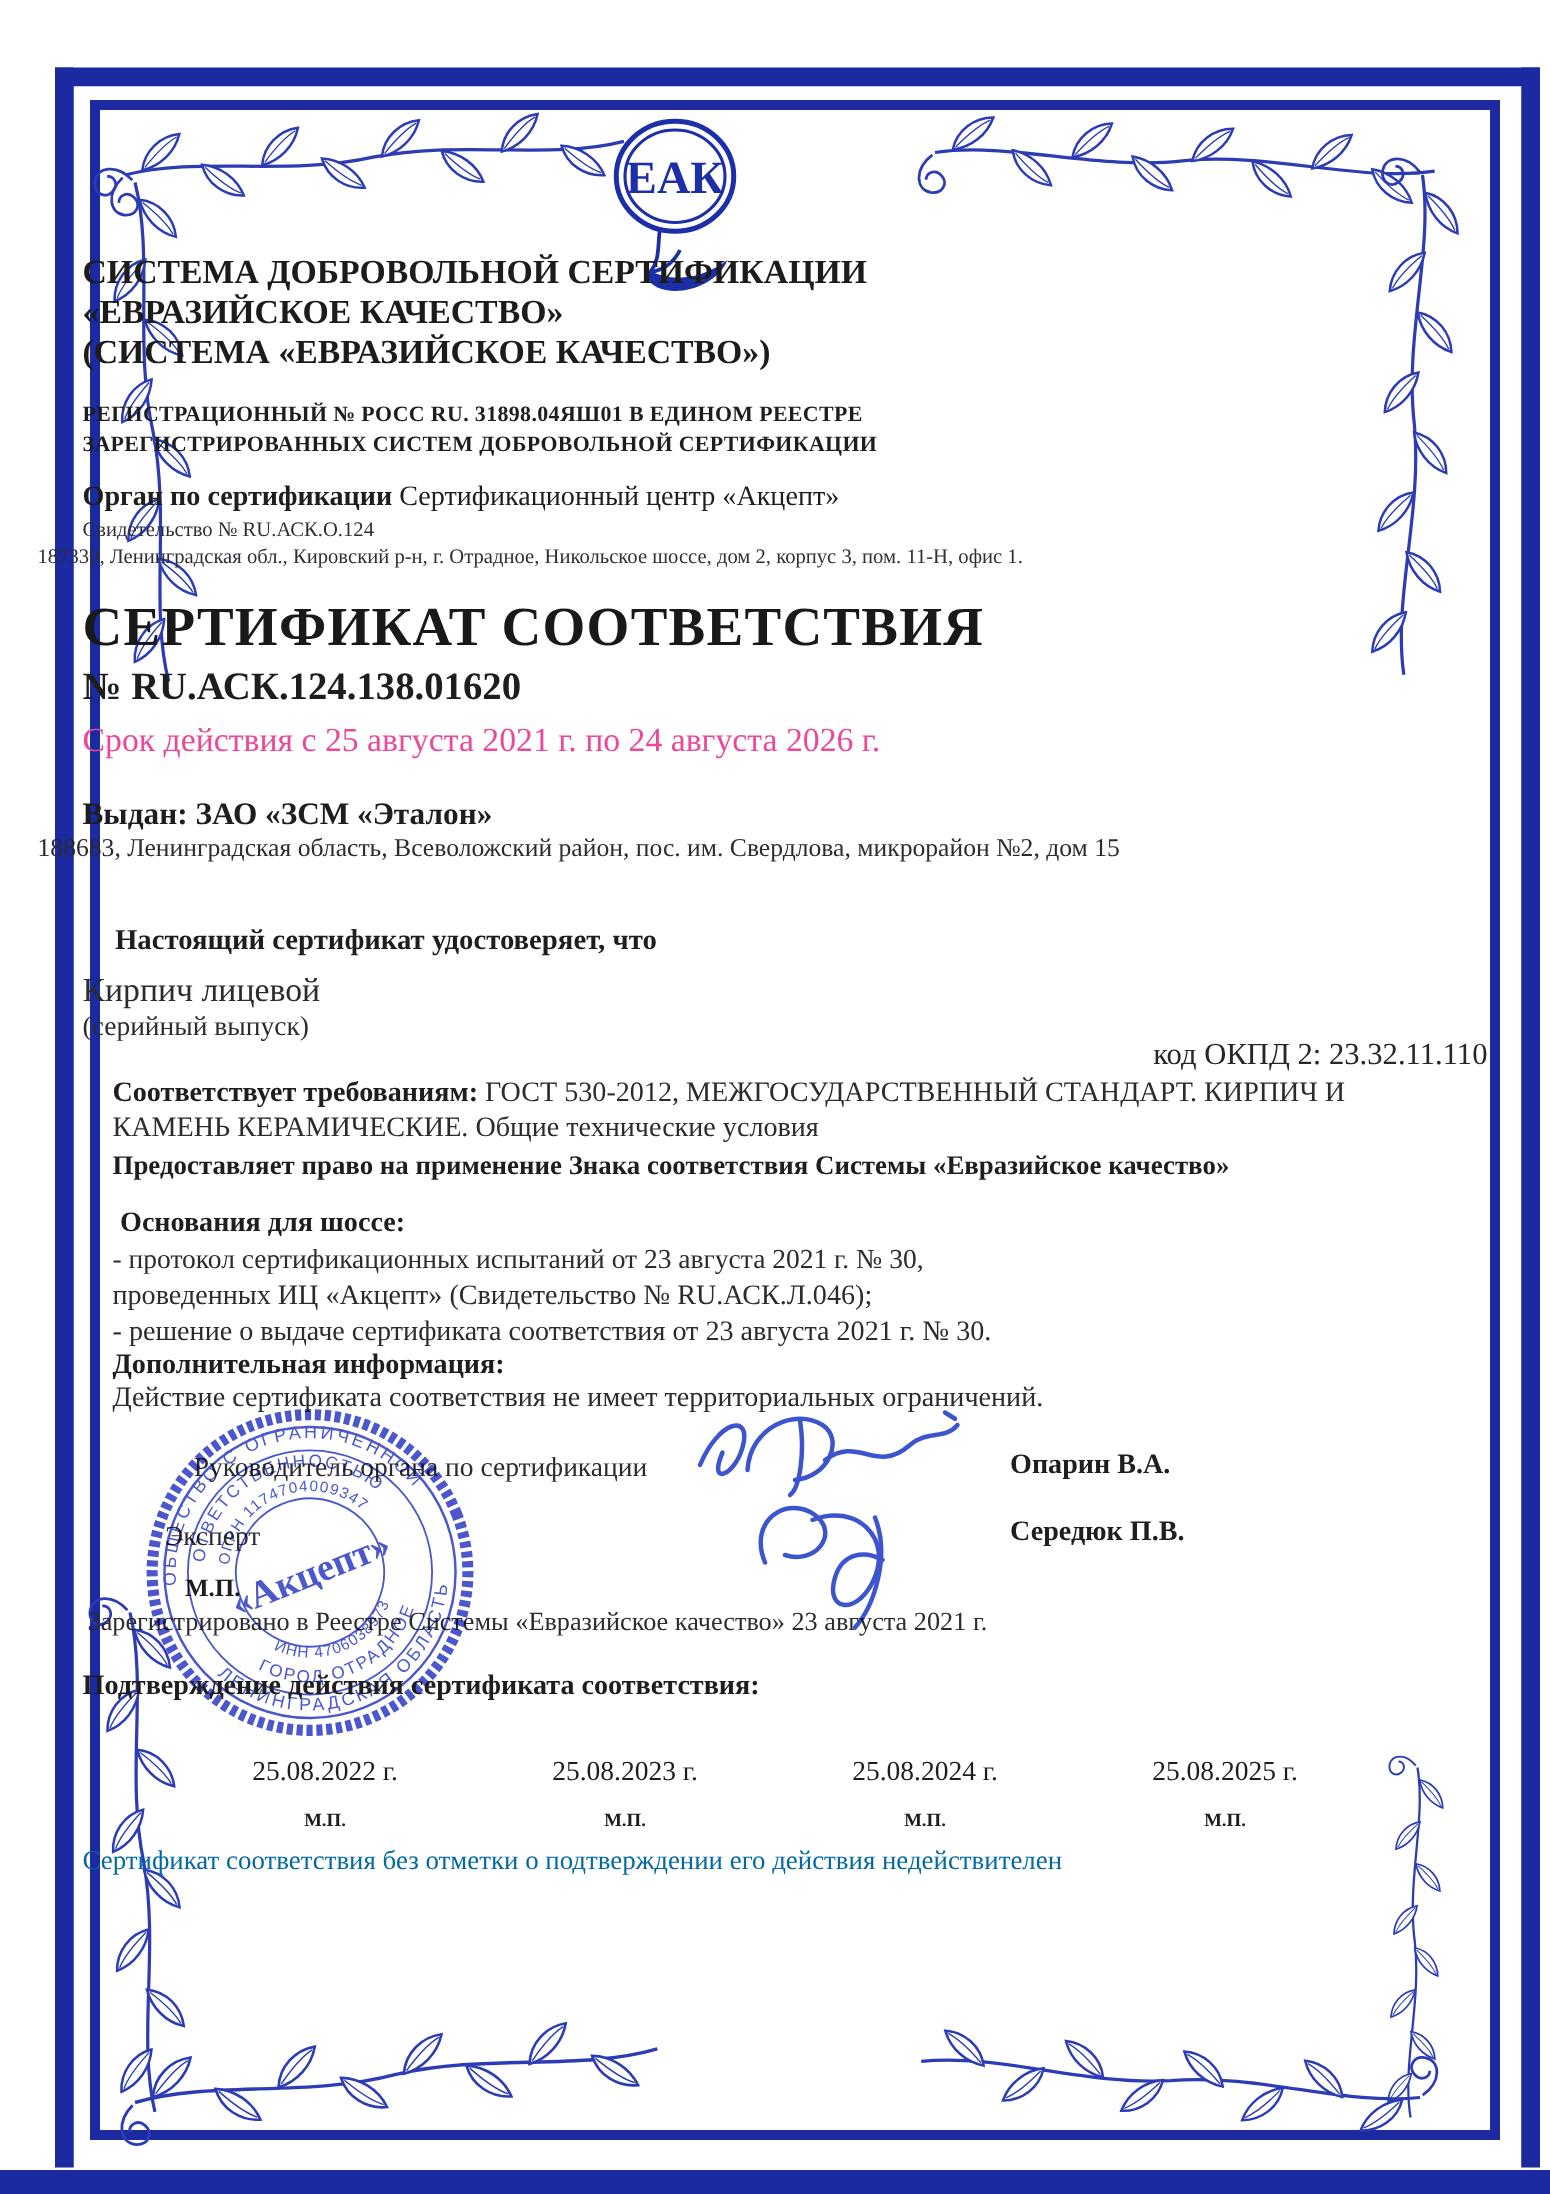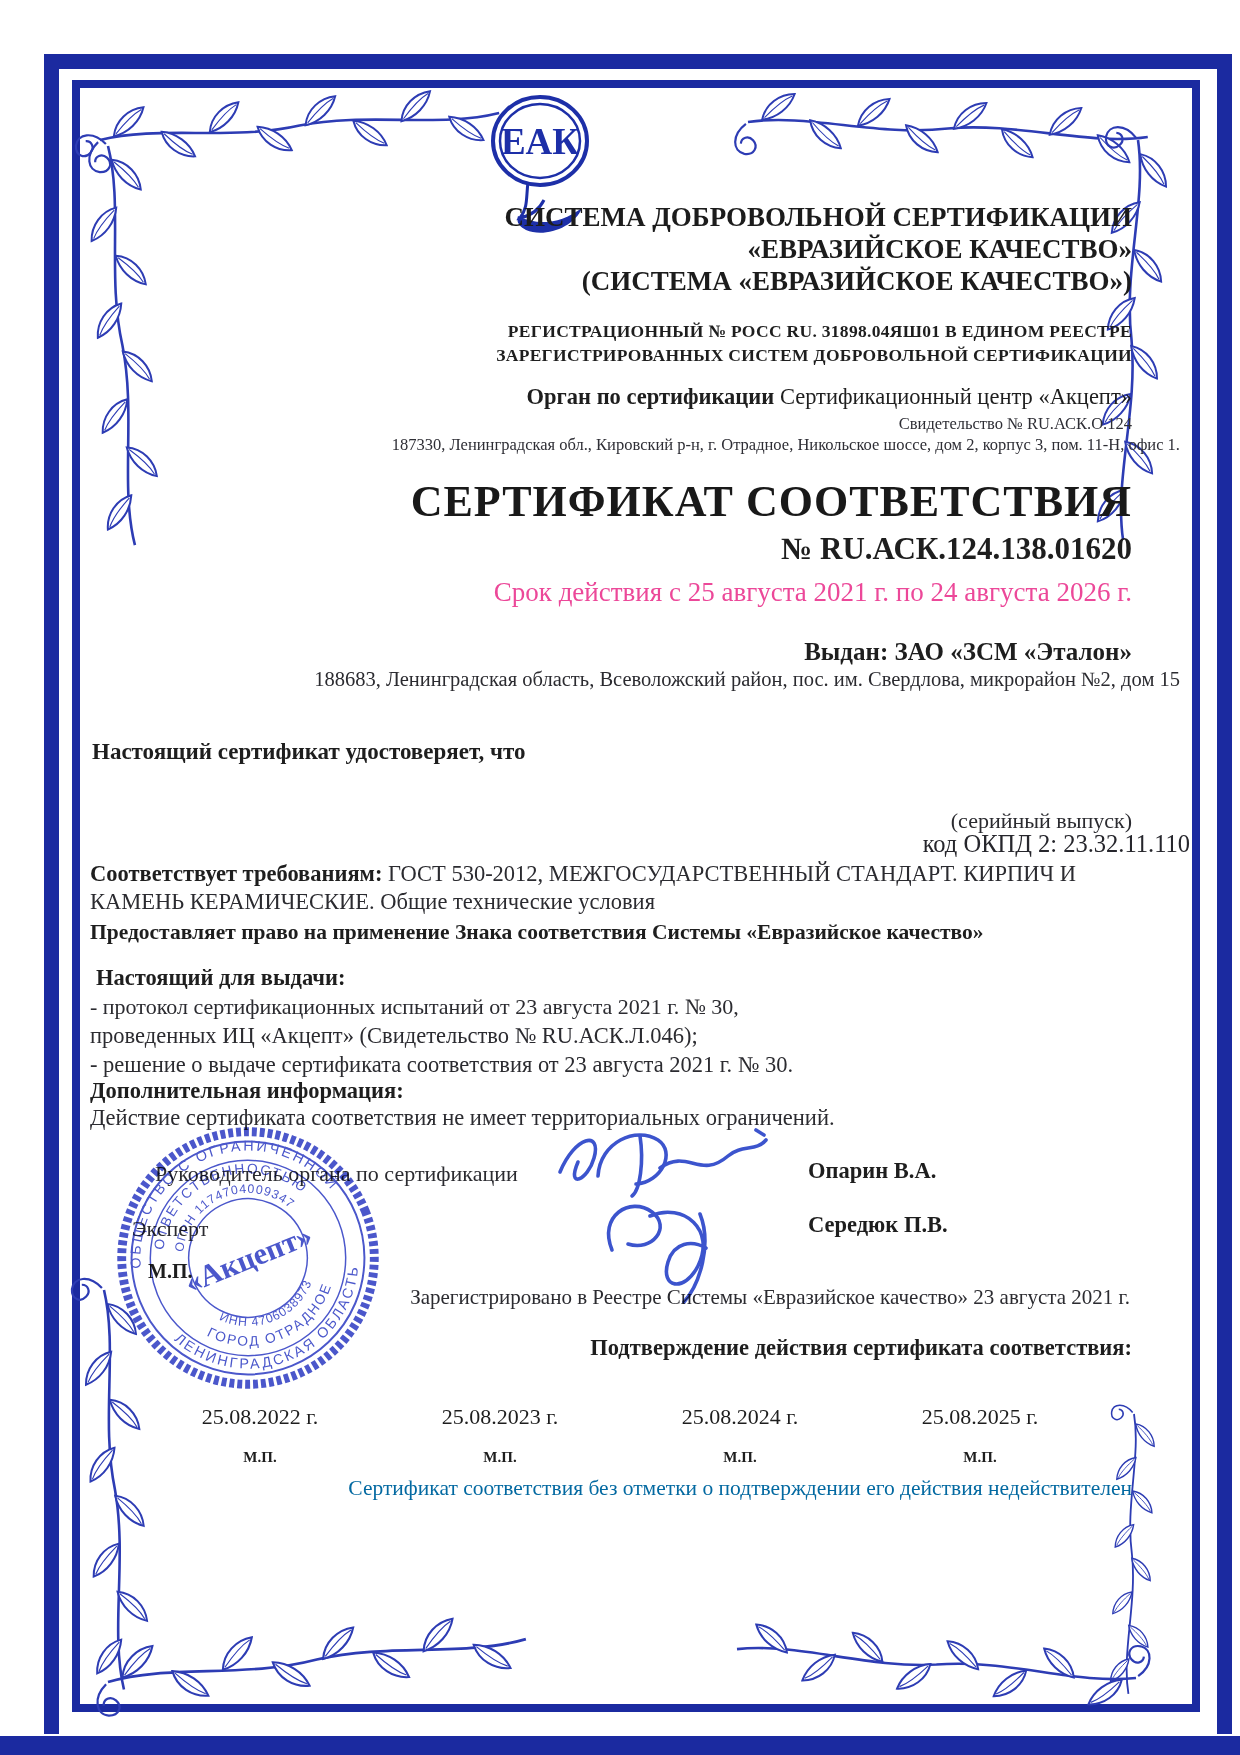--- a/index.html
+++ b/index.html
@@ -1,19 +1,19 @@
 <!DOCTYPE html>
 <html><head>
 <meta charset="utf-8">
 <style>
   html,body{margin:0;padding:0;background:#ffffff;}
   .page{position:relative;width:1240px;height:1755px;background:#fff;overflow:hidden;
         font-family:"Liberation Serif", serif;color:#1e1e1e;margin-top:44px;}
   .abs{position:absolute;}
-  .c{text-align:right;white-space:nowrap;}
+  .c{text-align:left;white-space:nowrap;}
   .b{font-weight:bold;}
   
   .outer-frame{position:absolute;left:44px;top:10px;right:8px;bottom:65px;
                border:15px solid #1b2aa0;border-bottom:none;}
   .inner-frame{position:absolute;left:72px;top:36px;right:40px;bottom:87px;
                border:8px solid #1b2aa0;}
   .bottom-bar{position:absolute;left:0;right:0;top:1692px;height:50px;background:#1b2aa0;}
   .ornaments{position:absolute;left:0;top:0;width:1240px;height:1755px;pointer-events:none;}
   
   .hdr-title{left:66px;right:108px;font-size:27px;font-weight:bold;color:#1c1c1c;}
@@ -93,30 +93,31 @@
   <div class="abs c" style="top:487px;left:66px;right:108px;font-size:31px;font-weight:bold">№ RU.АСК.124.138.01620</div>
   <div class="abs c" style="top:533px;left:66px;right:108px;font-size:27px;color:#ec4899">Срок действия с 25 августа 2021 г. по 24 августа 2026 г.</div>
 
   <div class="abs c" style="top:594px;left:66px;right:108px;font-size:25px;font-weight:bold">
     <span>Выдан:</span>
     <span>ЗАО «ЗСМ «Эталон»</span>
   </div>
   <div class="abs c" style="top:624px;left:30px;right:60px;font-size:20.5px;color:#2b2b30">188683, Ленинградская область, Всеволожский район, пос. им. Свердлова, микрорайон №2, дом 15</div>
 
   <div class="abs b" style="top:695px;left:92px;font-size:23px">Настоящий сертификат удостоверяет, что</div>
+  <div class="abs c" style="top:733px;left:66px;right:108px;font-size:27px;color:#2b2b30">Кирпич лицевой</div>
   <div class="abs c" style="top:764px;left:66px;right:108px;font-size:22px;color:#2b2b30">(серийный выпуск)</div>
   <div class="abs" style="top:786px;right:50px;font-size:24.5px;white-space:nowrap;color:#26262c">код ОКПД 2: 23.32.11.110</div>
 
   <div class="abs line" style="top:816px;left:90px;width:1000px;font-size:22.5px">
     <span class="b">Соответствует требованиям:</span>
     <span style="color:#2b2b30">ГОСТ 530-2012, МЕЖГОСУДАРСТВЕННЫЙ СТАНДАРТ. КИРПИЧ И КАМЕНЬ КЕРАМИЧЕСКИЕ. Общие технические условия</span>
   </div>
   <div class="abs b" style="top:876px;left:90px;font-size:21.5px;white-space:nowrap">Предоставляет право на применение Знака соответствия Системы «Евразийское качество»</div>
 
-  <div class="abs b" style="top:921px;left:96px;font-size:22.5px">Настоящий для выдачи:</div>
+  <div class="abs b" style="top:921px;left:96px;font-size:22.5px">Основания для шоссе:</div>
   <div class="abs" style="top:950px;left:90px;font-size:22px;color:#2b2b30">- протокол сертификационных испытаний от 23 августа 2021 г. № 30,</div>
   <div class="abs" style="top:979px;left:90px;font-size:22.5px;color:#2b2b30">проведенных ИЦ «Акцепт» (Свидетельство № RU.АСК.Л.046);</div>
   <div class="abs" style="top:1008px;left:90px;font-size:22.5px;color:#2b2b30">- решение о выдаче сертификата соответствия от 23 августа 2021 г. № 30.</div>
   <div class="abs b" style="top:1034px;left:90px;font-size:22.5px">Дополнительная информация:</div>
   <div class="abs" style="top:1061px;left:90px;font-size:22.5px;color:#2b2b30">Действие сертификата соответствия не имеет территориальных ограничений.</div>
 
   <div class="abs" style="top:1117px;left:155px;font-size:22px;color:#2b2b30">Руководитель органа по сертификации</div>
   <div class="abs b" style="top:1114px;left:808px;font-size:22.5px">Опарин В.А.</div>
   <div class="abs" style="top:1172px;left:132px;font-size:22px;color:#2b2b30">Эксперт</div>
   <div class="abs b" style="top:1168px;left:808px;font-size:22.5px">Середюк П.В.</div>

